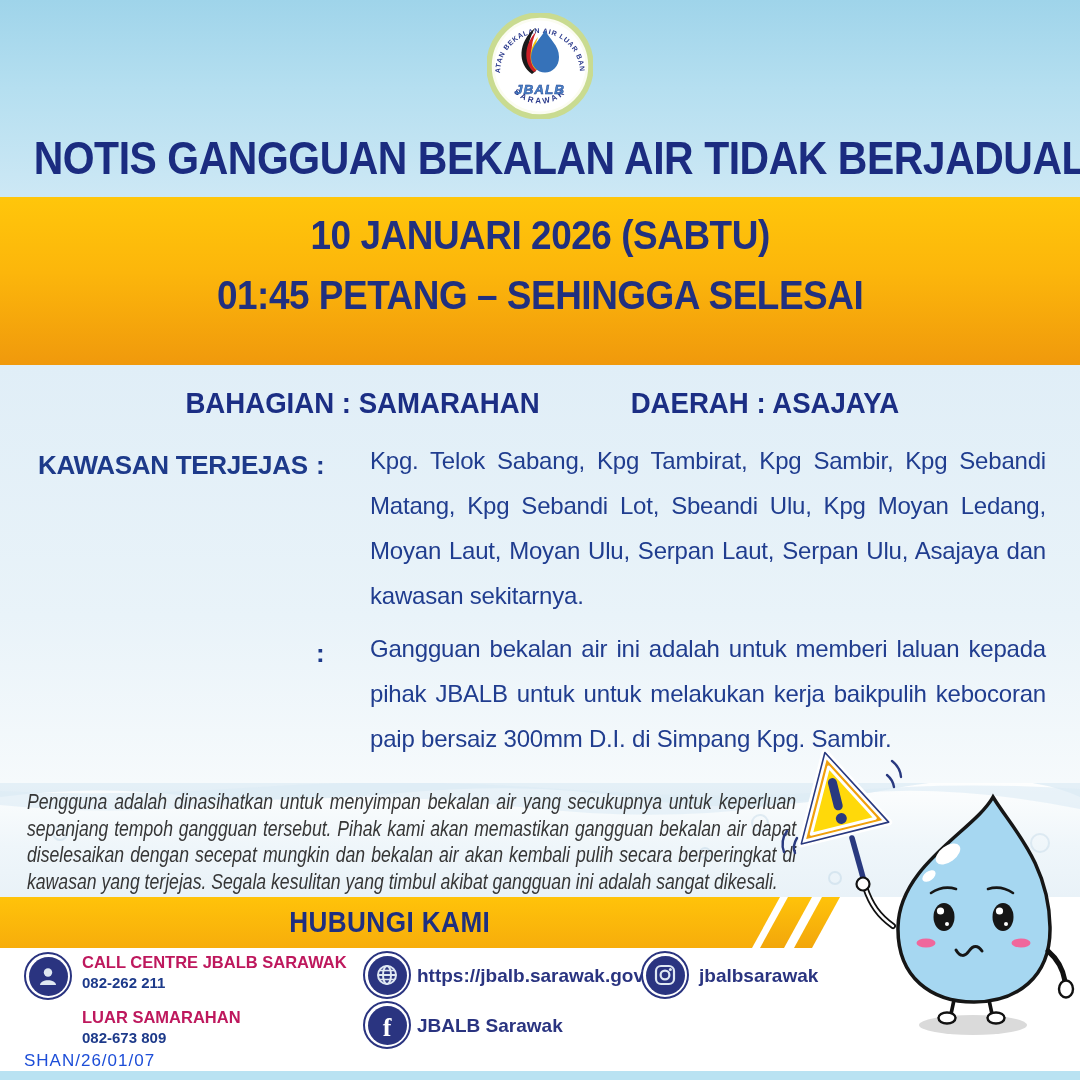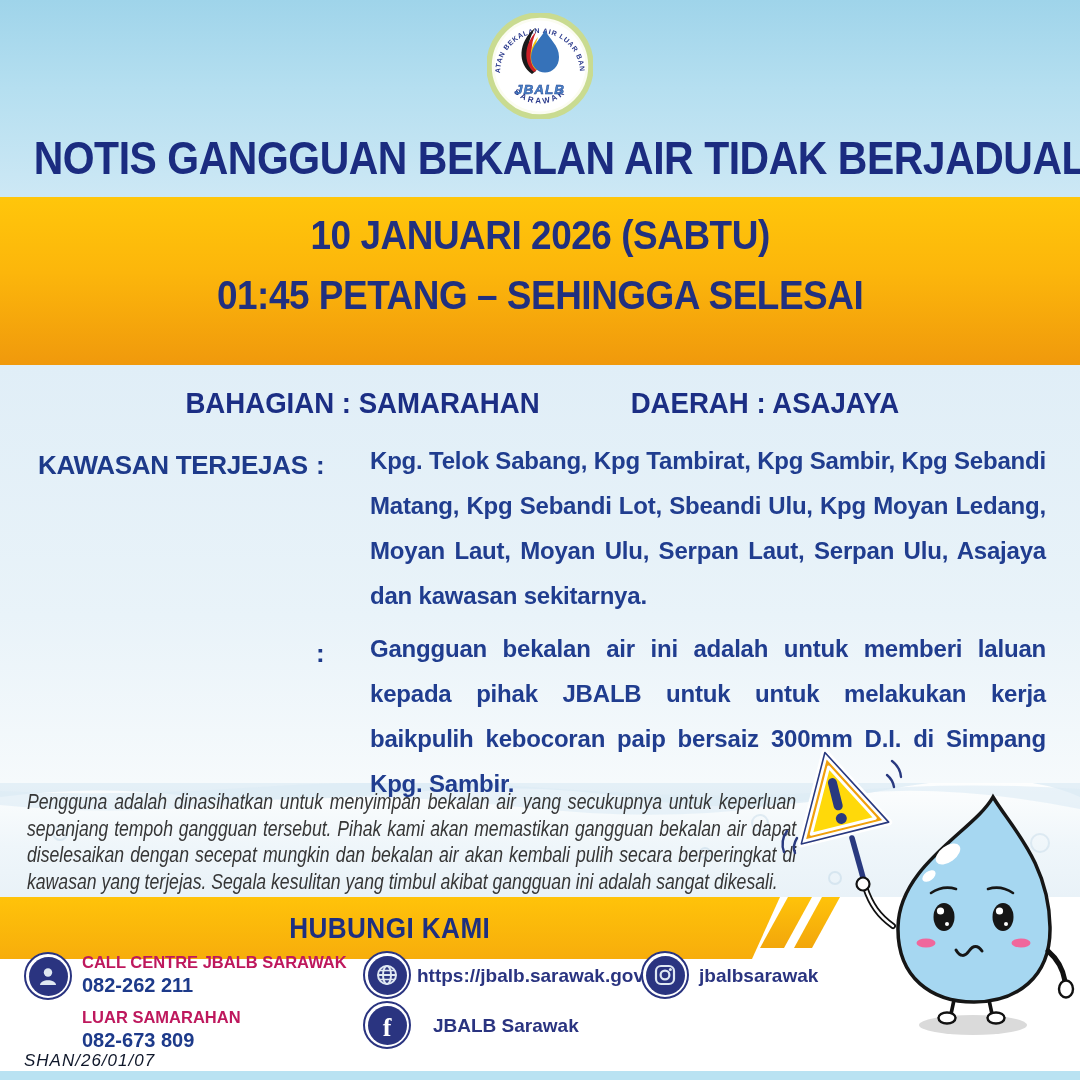--- a/index.html
+++ b/index.html
@@ -34,55 +34,55 @@
   
   .loc-row { position:absolute; left:0; top:386px; width:1080px;
              display:flex; justify-content:center; gap:64px; }
   .loc-row span { font-size:30px; font-weight:bold; color:#1b2e84; white-space:nowrap;
              transform:scaleX(0.92); transform-origin:center; }
 
   
   .detail-label { position:absolute; left:38px; font-size:26px; font-weight:bold; color:#1d3a8a;
                   white-space:nowrap; letter-spacing:-0.3px; }
   .detail-colon { position:absolute; left:316px; font-size:26px; font-weight:bold; color:#1d3a8a; }
-  .detail-text  { position:absolute; left:370px; width:676px; font-size:24px; font-weight:bold;
+  .detail-text  { position:absolute; left:370px; width:676px; font-size:24px; font-weight:normal;
                   color:#203d8f; line-height:45px; text-align:justify; letter-spacing:-0.2px; }
   #kawasan-label, #kawasan-colon { top:450px; }
   #kawasan-text  { top:438px; }
   #huraian-label, #huraian-colon { top:638px; }
   #huraian-text  { top:626px; }
 
   
   .disclaimer { position:absolute; left:27px; top:789px; width:938px;
                 font-size:21.5px; font-style:italic; color:#363636; line-height:26.5px;
                 text-align:justify; transform:scaleX(0.82); transform-origin:0 0; font-weight:500; }
 
   
-  .contact-bar { position:absolute; left:0; top:897px; width:790px; height:62px;
+  .contact-bar { position:absolute; left:0; top:897px; width:790px; height:51px;
                  background:linear-gradient(180deg,#ffc30a 0%,#f7ad0b 100%);
                  clip-path:polygon(0 0,780px 0,752px 100%,0 100%);
                  display:flex; align-items:center; }
   .contact-bar-inner { width:780px; text-align:center; }
   .contact-bar-inner span { font-size:29px; font-weight:bold; color:#1e2f80; display:inline-block;
                  transform:scaleX(0.9); letter-spacing:0.5px; }
   .bar-stripe { position:absolute; top:897px; height:51px; background:linear-gradient(180deg,#ffc30a,#f2a60b); }
   .bar-stripe.s1 { left:0; width:850px; clip-path:polygon(760px 100%,788px 0,812px 0,784px 100%); }
   .bar-stripe.s2 { left:0; width:870px; clip-path:polygon(794px 100%,822px 0,840px 0,812px 100%); }
 
   
   .icon-ring { position:absolute; width:48px; height:48px; border:2px solid #2a3480; border-radius:50%;
                display:flex; align-items:center; justify-content:center; background:#ffffff; }
   .icon-core { width:39px; height:39px; border-radius:50%; background:#2a3480;
                display:flex; align-items:center; justify-content:center; }
   .c-label { position:absolute; font-size:16.5px; font-weight:bold; color:#be185d; white-space:nowrap; }
-  .c-phone { position:absolute; font-size:20px; font-weight:bold; color:#1d3a8a; white-space:nowrap; }
+  .c-phone { position:absolute; font-size:15px; font-weight:bold; color:#1d3a8a; white-space:nowrap; }
   .c-link  { position:absolute; font-size:19px; font-weight:bold; color:#2a3480; white-space:nowrap; }
   .fb-glyph { color:#ffffff; font-size:26px; font-weight:bold; font-family:"Liberation Serif",serif;
               line-height:1; margin-top:6px; }
-  .ref-code { position:absolute; left:24px; top:1051px; font-size:17px; color:#0f172a; letter-spacing:1px;font-style:italic; }
+  .ref-code { position:absolute; left:24px; top:1051px; font-size:17px; color:#1d4ed8; letter-spacing:1px; }
 
   svg { display:block; }
   .abs { position:absolute; }
 </style>
 </head>
 <body>
 
 <div id="poster">
 
   <div class="band-top"></div>
@@ -183,21 +183,21 @@
       </svg>
     </div>
   </div>
   <div class="c-link" style="left:417px; top:965px;">https://jbalb.sarawak.gov.my/</div>
 
   <div class="icon-ring" style="left:363px; top:1001px;">
     <div class="icon-core">
         <div class="fb-glyph">f</div>
       </div>
   </div>
-  <div class="c-link" style="left:417px; top:1015px;margin-left:16px;">JBALB Sarawak</div>
+  <div class="c-link" style="left:417px; top:1015px;">JBALB Sarawak</div>
 
   <div class="icon-ring" style="left:641px; top:951px;">
     <div class="icon-core">
       <svg width="24" height="24" viewBox="0 0 24 24">
         <rect x="3" y="3" width="18" height="18" rx="5" fill="none" stroke="#dfe8f2" stroke-width="2.2"></rect>
         <circle cx="12" cy="12" r="4.4" fill="none" stroke="#dfe8f2" stroke-width="2.2"></circle>
         <circle cx="17.4" cy="6.6" r="1.5" fill="#dfe8f2"></circle>
       </svg>
     </div>
   </div>

